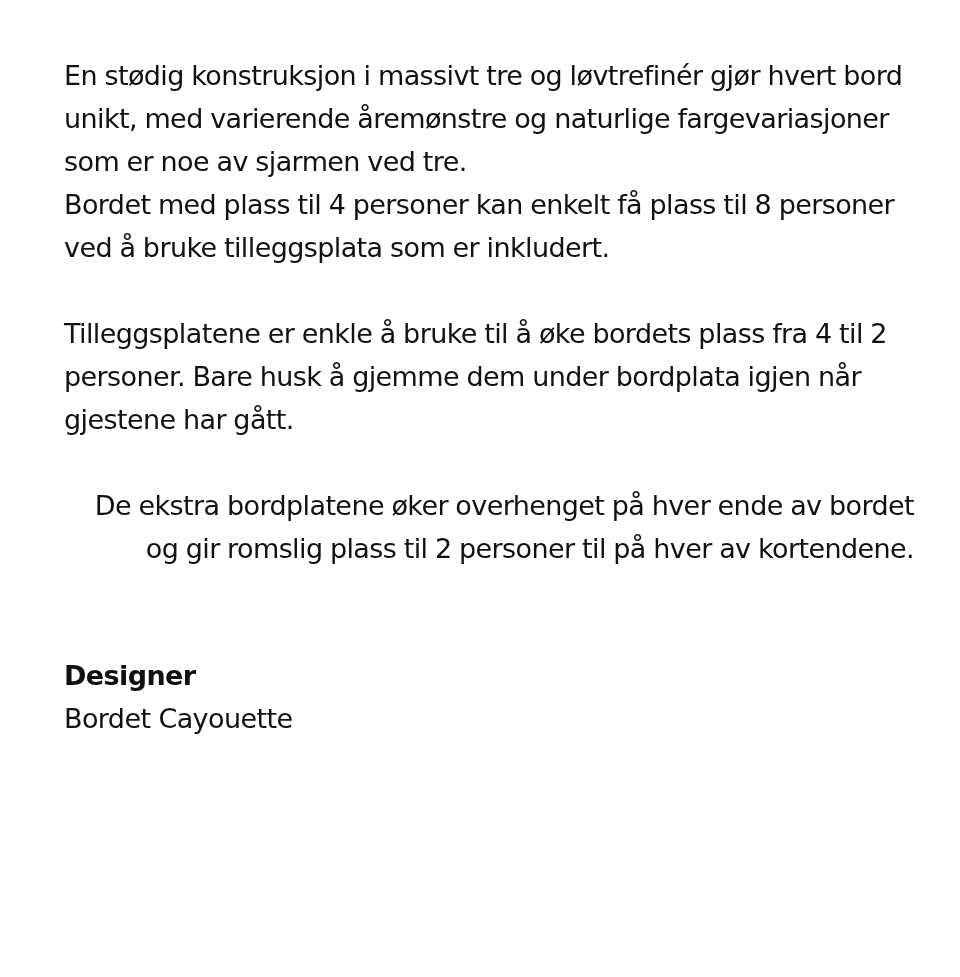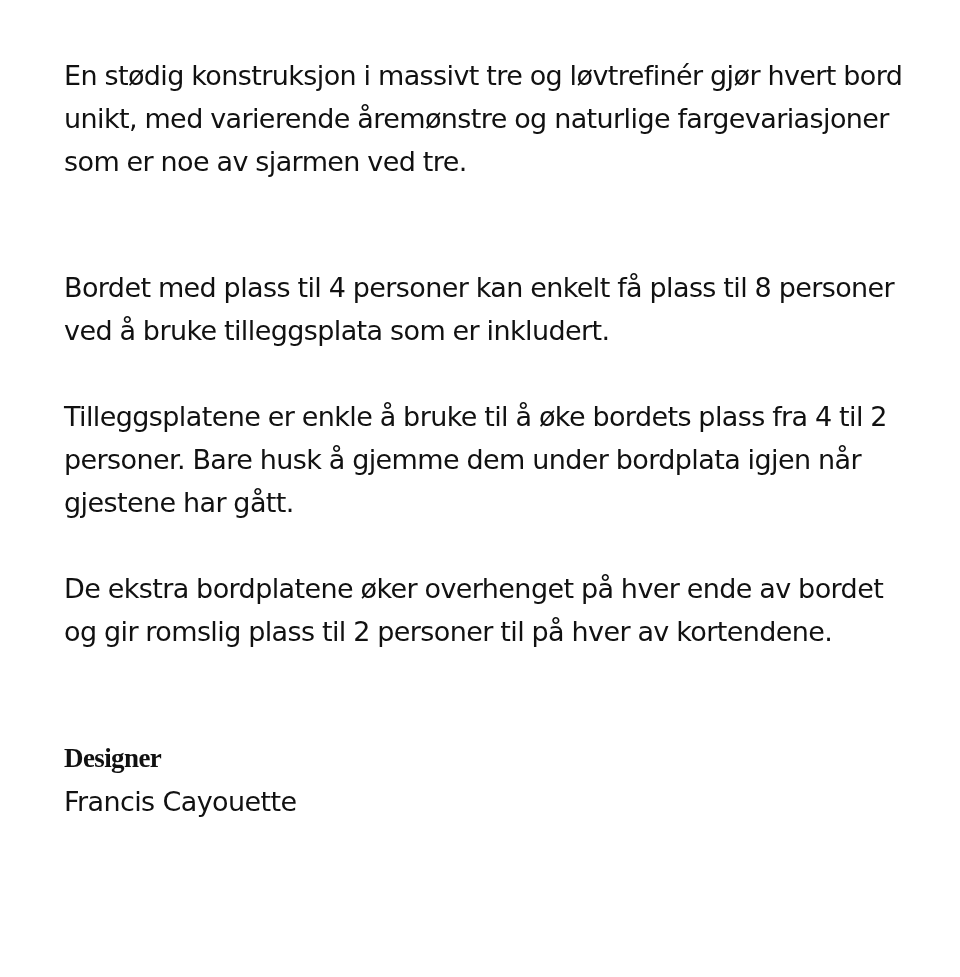--- a/index.html
+++ b/index.html
@@ -21,44 +21,43 @@
       top: 54px;
       width: 850px;
     }
     p {
       margin: 0;
       font-size: 27px;
       line-height: 43px;
       letter-spacing: -0.6px;
       word-spacing: -0.5px;
     }
-    .p1 { margin-bottom: 83px; }
+    .p1 { }
     .p2 { margin-bottom: 43px; }
     .p3 { margin-bottom: 43px; }
-    .p4 { margin-bottom: 84px; }
+    .p4 { margin-bottom: 84px; text-align: right; }
     .designer-label {
       font-weight: bold;
       font-size: 27px;
       line-height: 43px;
       letter-spacing: -0.6px;
       margin: 0;
-      font-family: Liberation Serif, serif;
     }
     .designer-name {
       font-size: 27px;
       line-height: 43px;
       letter-spacing: -0.6px;
       margin: 0;
     }
   </style>
 </head>
 <body>
 
 <div class="content">
   <p class="p1">En stødig konstruksjon i massivt tre og løvtrefinér gjør hvert bord unikt, med varierende åremønstre og naturlige fargevariasjoner som er noe av sjarmen ved tre.</p>
   <p class="p2">Bordet med plass til 4 personer kan enkelt få plass til 8 personer ved å bruke tilleggsplata som er inkludert.</p>
   <p class="p3">Tilleggsplatene er enkle å bruke til å øke bordets plass fra 4 til 2 personer. Bare husk å gjemme dem under bordplata igjen når gjestene har gått.</p>
   <p class="p4">De ekstra bordplatene øker overhenget på hver ende av bordet og gir romslig plass til 2 personer til på hver av kortendene.</p>
   <div>
     <h3 class="designer-label">Designer</h3>
-    <div class="designer-name">Francis Cayouette</div>
+    <div class="designer-name">Bordet Cayouette</div>
   </div>
 </div>
 
 </body></html>

